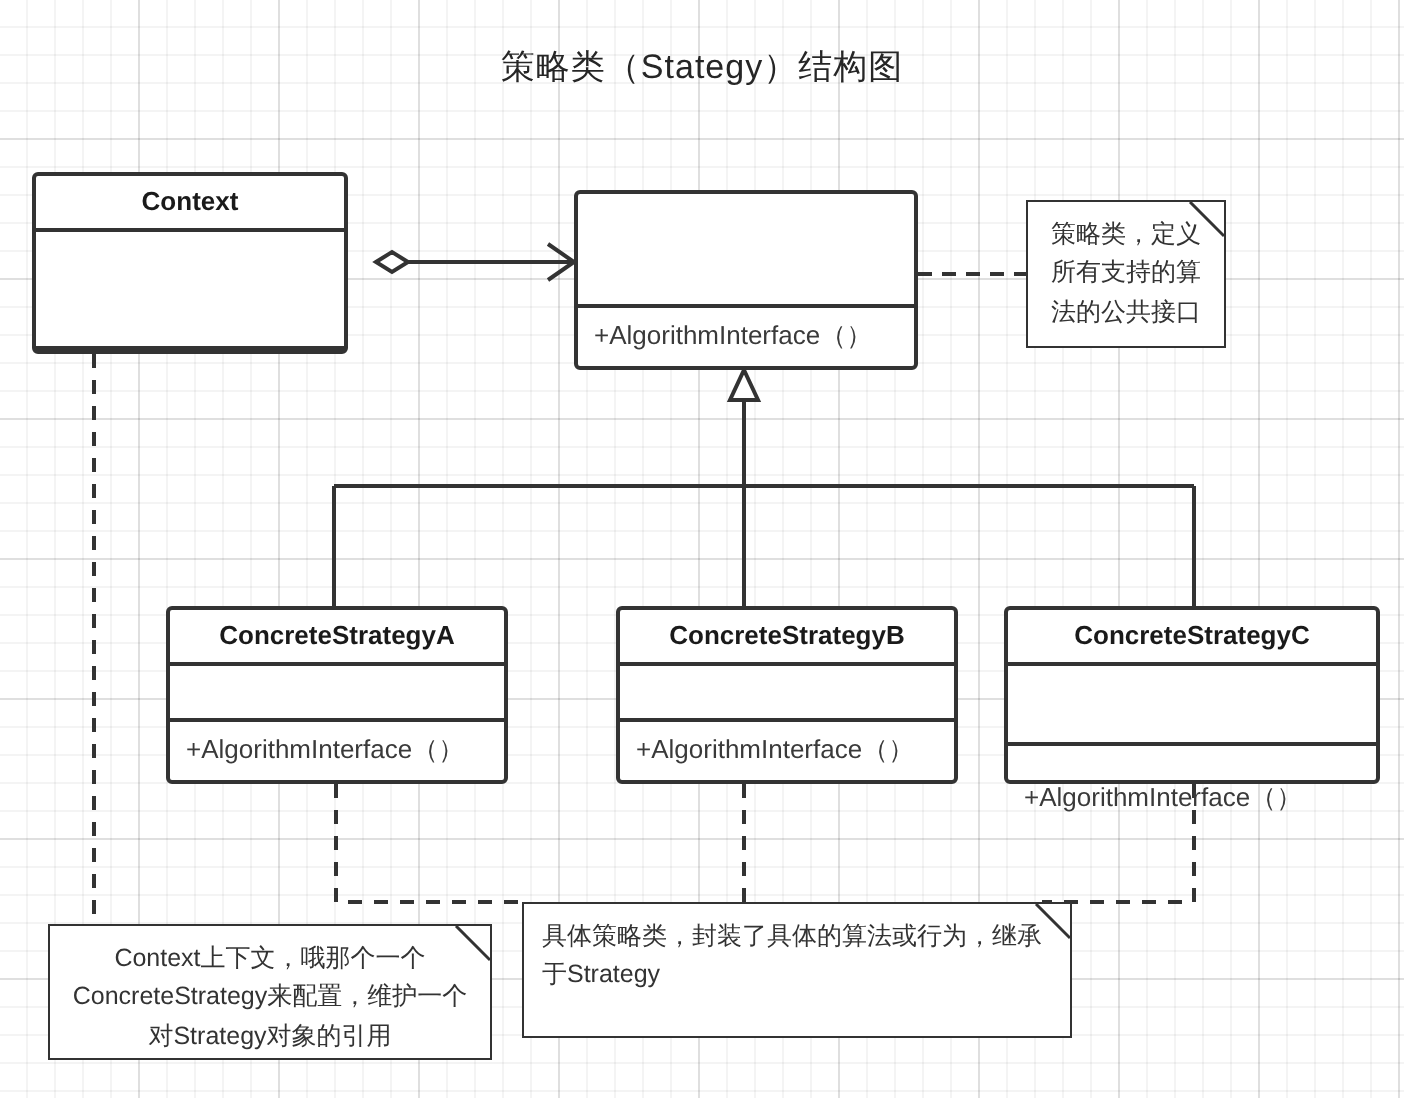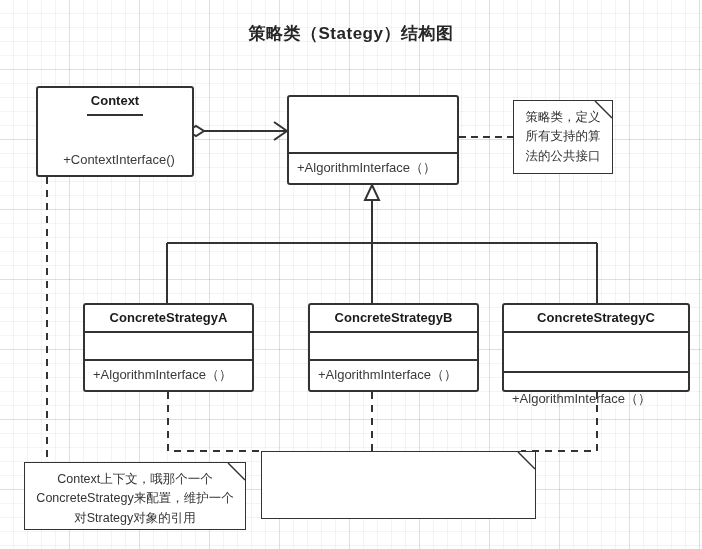--- a/index.html
+++ b/index.html
@@ -32,21 +32,21 @@
     pointer-events: none;
   }
 
   .title {
     position: absolute;
     left: 0;
     top: 22px;
     width: 702px;
     text-align: center;
     font-size: 17px;
-    font-weight: bold;
+    font-weight: normal;
     color: #262626;
     letter-spacing: 0.5px;
   }
 
   
   .uml-class {
     position: absolute;
     box-sizing: border-box;
     background: #ffffff;
     border: 2px solid #333333;
@@ -148,24 +148,23 @@
     <g>
 
       <polyline points="168,392 168,451 262,451" fill="none" stroke="#333333" stroke-width="2" stroke-dasharray="7 6"></polyline>
 
       <line x1="372" y1="392" x2="372" y2="451" stroke="#333333" stroke-width="2" stroke-dasharray="7 6"></line>
 
       <polyline points="597,392 597,451 521,451" fill="none" stroke="#333333" stroke-width="2" stroke-dasharray="7 6"></polyline>
     </g>
   </svg>
 
-  <div class="uml-class" style="left:36px; top:86px; width:158px; height:91px;align-items:center;">
+  <div class="uml-class" style="left:16px; top:86px; width:158px; height:91px;">
     <div class="uml-name">Context</div>
     <div class="uml-attrs"></div>
-    <div class="uml-ops">+ContextInterface()</div>
   </div>
 
   <div class="uml-class" style="left:287px; top:95px; width:172px; height:90px;">
     <div class="uml-attrs"></div>
     <div class="uml-ops">+AlgorithmInterface（）</div>
   </div>
 
   <div class="uml-class" style="left:83px; top:303px; width:171px; height:89px;">
     <div class="uml-name">ConcreteStrategyA</div>
     <div class="uml-attrs"></div>
@@ -194,19 +193,20 @@
 
   <div class="uml-note note-center" style="left:513px; top:100px; width:100px; height:74px;">
     <span class="note-text">策略类，定义所有支持的算法的公共接口</span>
     <div class="note-fold"></div>
     <svg class="note-fold-line" viewBox="0 0 24 24" xmlns="http://www.w3.org/2000/svg">
       <path d="M7,0 L24,17" stroke="#333333" stroke-width="1.5" fill="none"></path>
     </svg>
   </div>
 
   <div class="uml-note" style="left:261px; top:451px; width:275px; height:68px;">
+    <span class="note-text">具体策略类，封装了具体的算法或行为，继承于Strategy</span>
     <div class="note-fold"></div>
     <svg class="note-fold-line" viewBox="0 0 24 24" xmlns="http://www.w3.org/2000/svg">
       <path d="M7,0 L24,17" stroke="#333333" stroke-width="1.5" fill="none"></path>
     </svg>
   </div>
 
 </div>
 
 </body></html>

